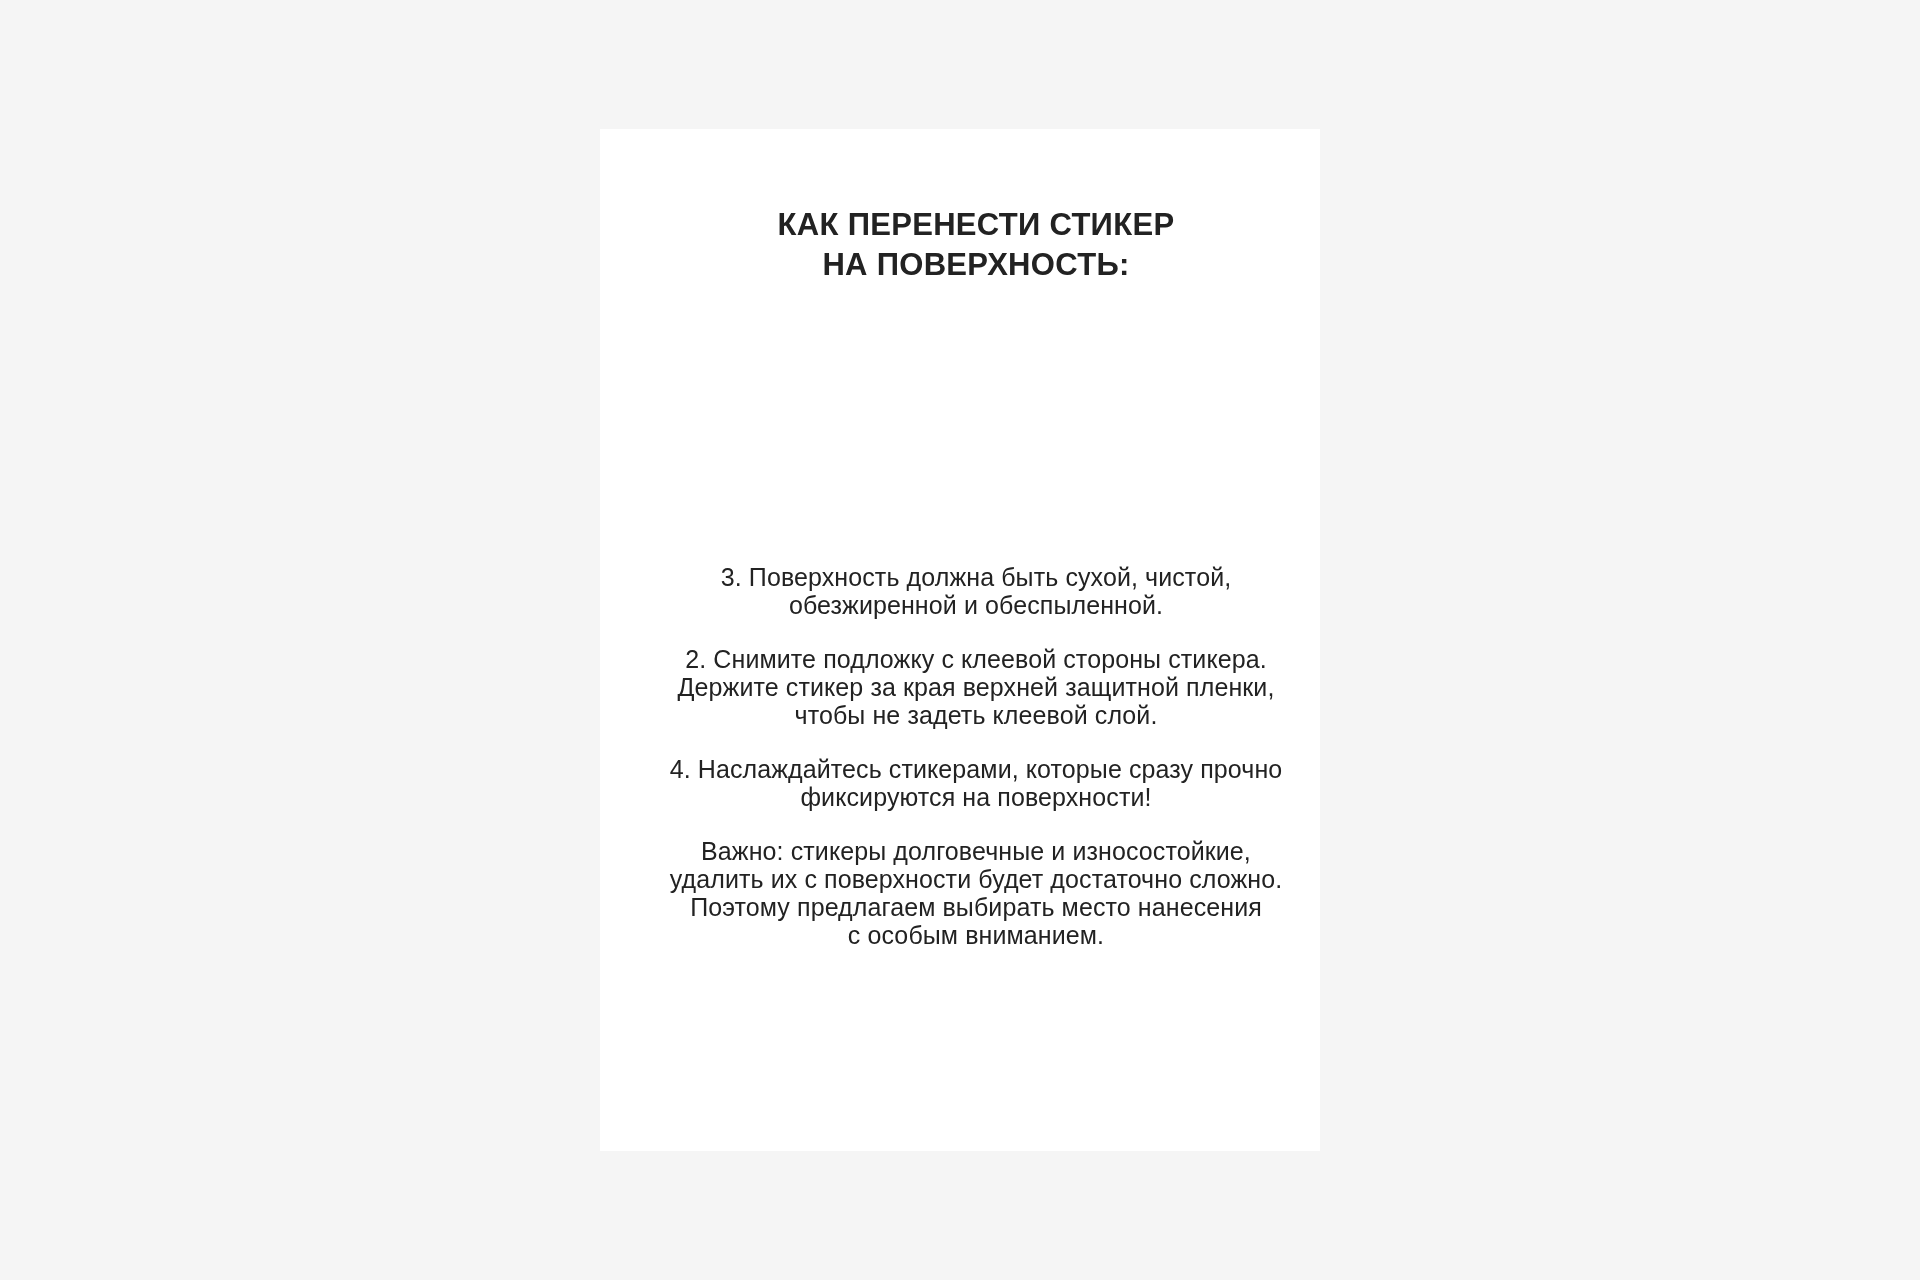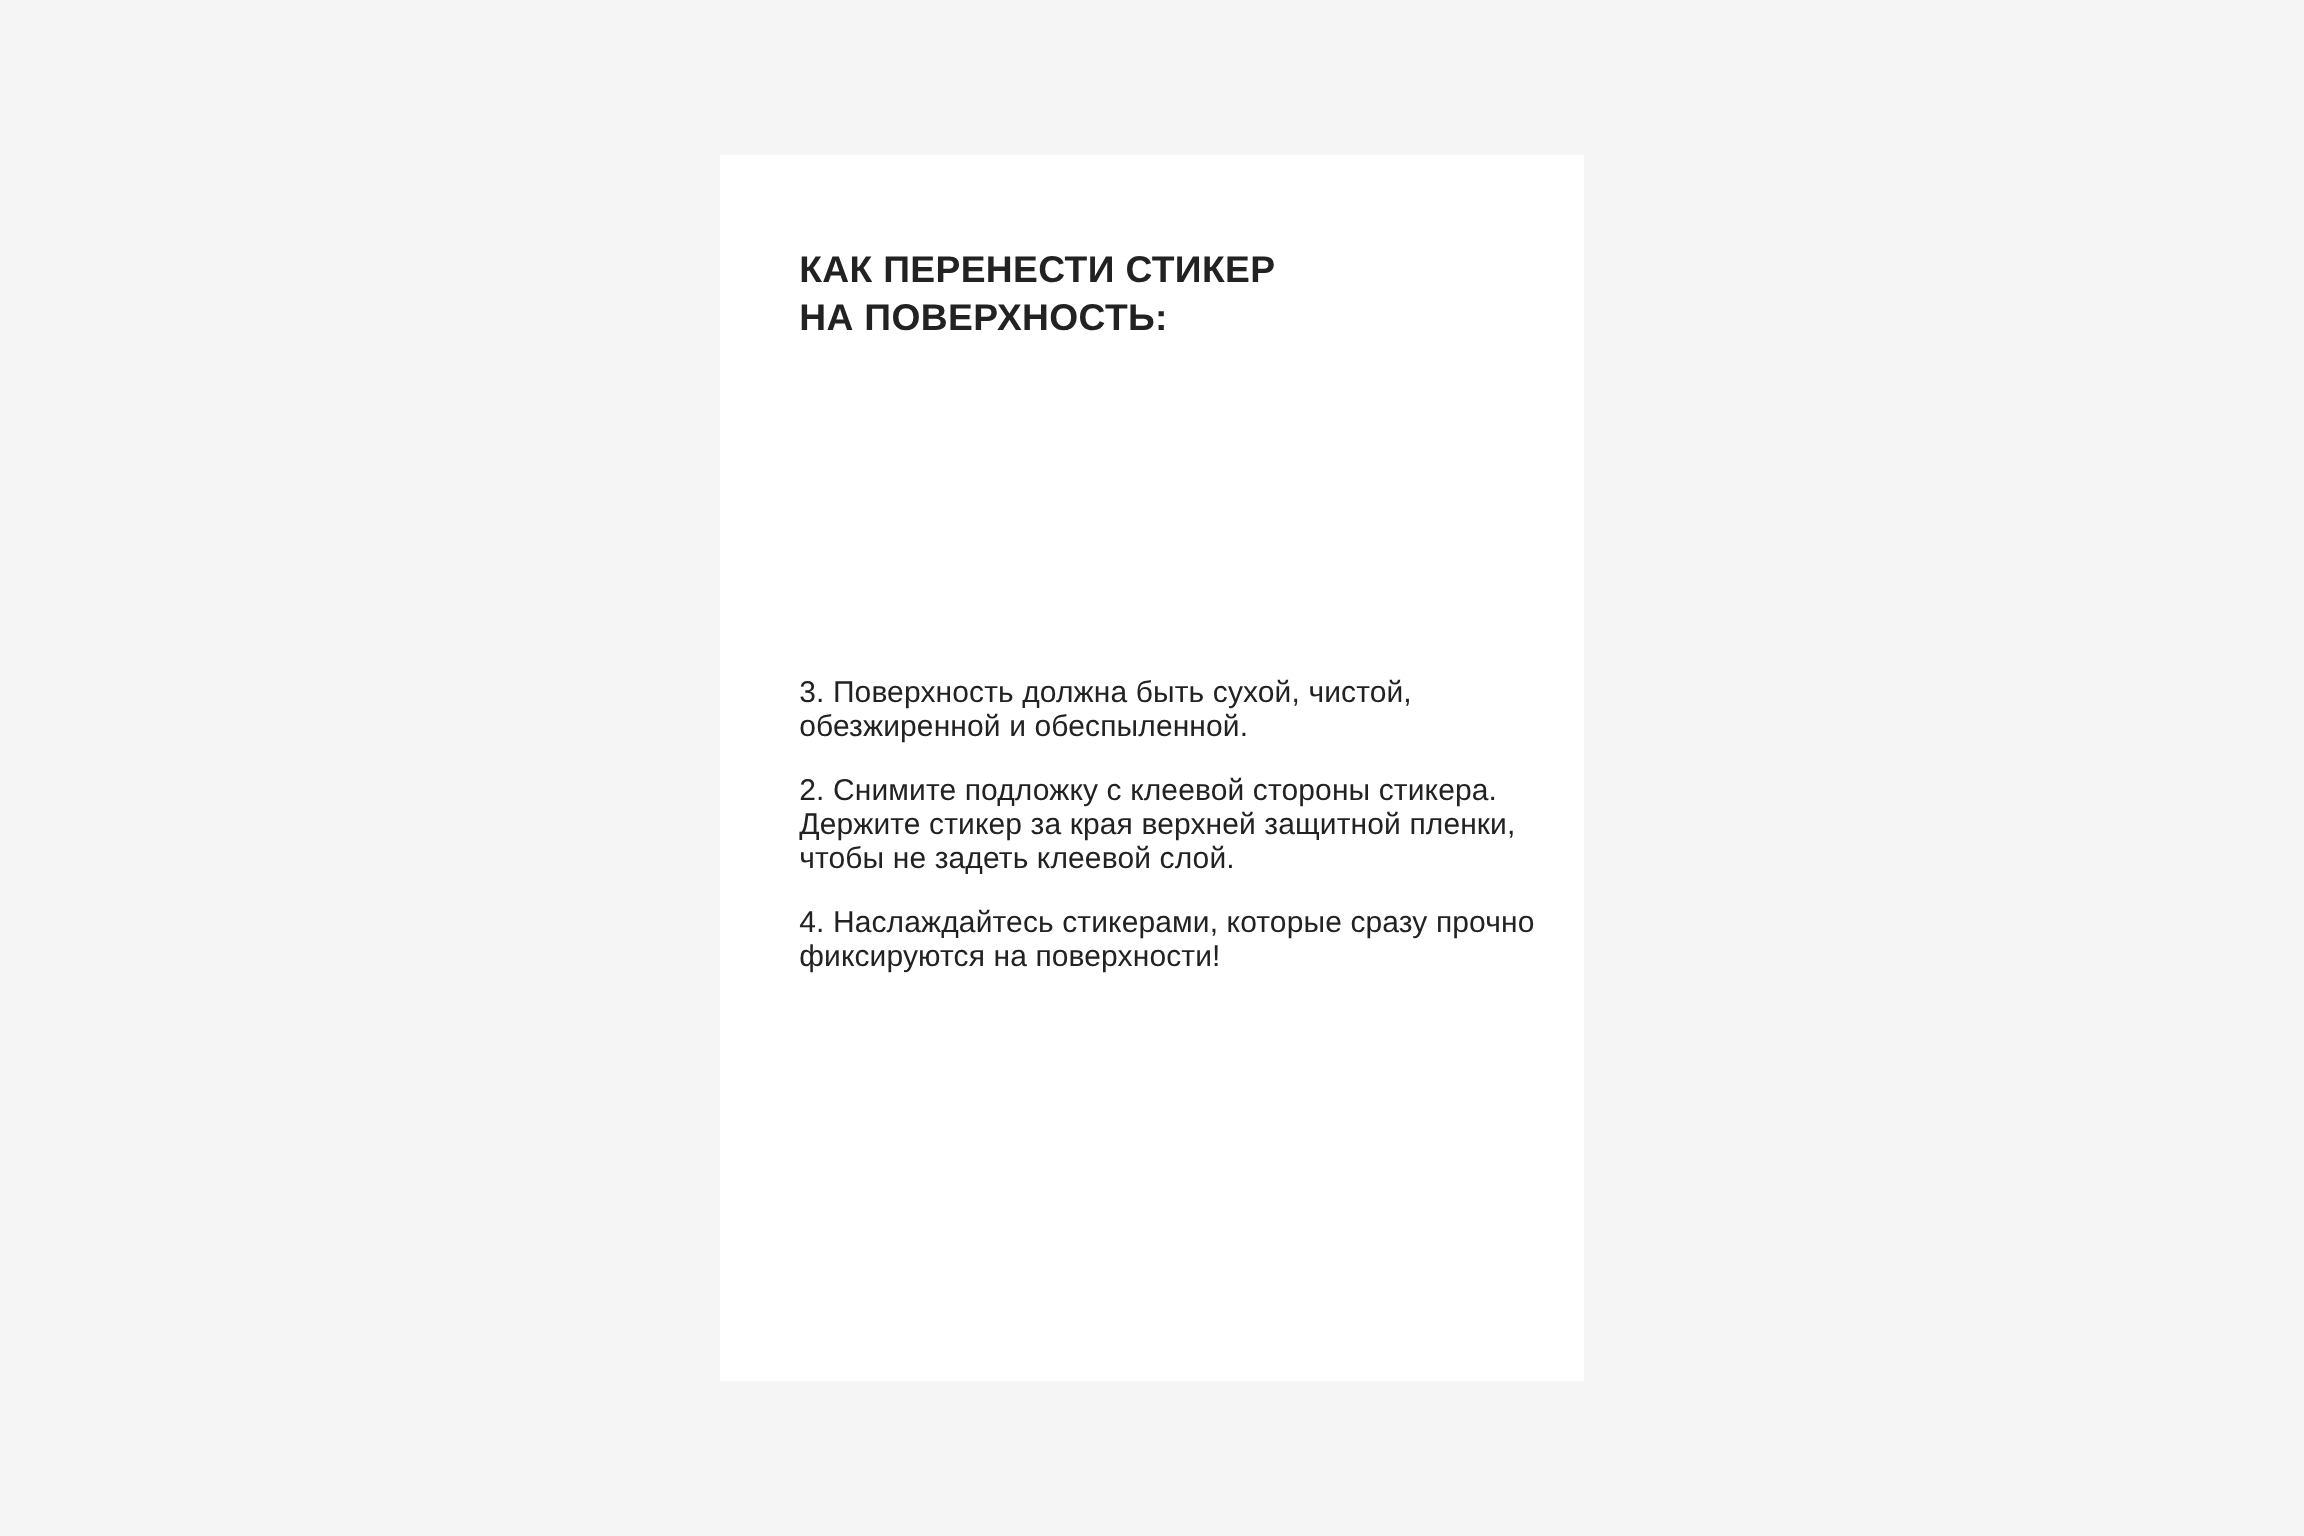--- a/index.html
+++ b/index.html
@@ -16,20 +16,21 @@
     display: flex;
     align-items: center;
     justify-content: center;
   }
   .card {
     width: 720px;
     height: 1022px;
     background: #ffffff;
     padding: 76px 34px 0 66px;
     overflow: hidden;
+    text-align: center;
   }
   .card-heading {
     font-size: 31px;
     line-height: 40px;
     font-weight: 700;
     letter-spacing: 0.3px;
     color: #222222;
     white-space: pre-line;
     text-transform: uppercase;
   }
@@ -55,15 +56,19 @@
     <h1 class="card-heading">КАК ПЕРЕНЕСТИ СТИКЕР
 НА ПОВЕРХНОСТЬ:</h1>
     <div class="steps">
       <p class="step">3. Поверхность должна быть сухой, чистой,
 обезжиренной и обеспыленной.</p>
       <p class="step">2. Снимите подложку с клеевой стороны стикера.
 Держите стикер за края верхней защитной пленки,
 чтобы не задеть клеевой слой.</p>
       <p class="step">4. Наслаждайтесь стикерами, которые сразу прочно
 фиксируются на поверхности!</p>
+      <p class="note">Важно: стикеры долговечные и износостойкие,
+удалить их с поверхности будет достаточно сложно.
+Поэтому предлагаем выбирать место нанесения
+с особым вниманием.</p>
     </div>
   </div>
 </div>
 
 </body></html>

